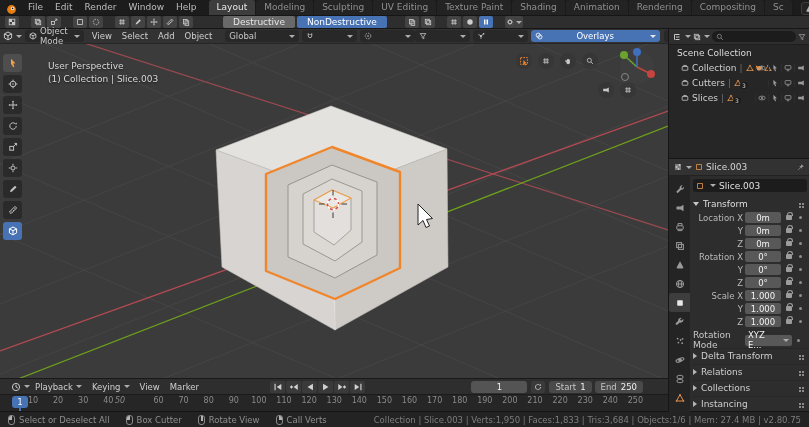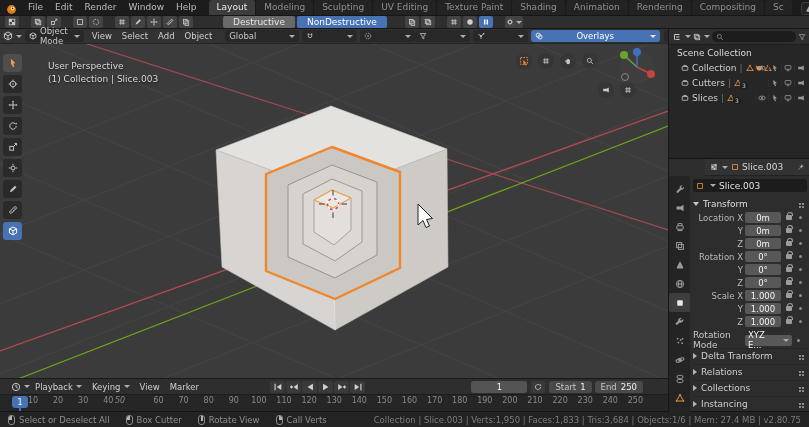--- a/index.html
+++ b/index.html
@@ -113,21 +113,21 @@
   .orow .oname { margin-left:3px; white-space:nowrap; }
   .orow .sep { color:#6d6d6d; margin:0 3px; }
   .oicons { display:flex; gap:1px; color:#e8944a; }
   .badge { font-size:6px; background:#1d1d1d; color:#ccc; border-radius:4px; padding:0 2px; margin-left:-2px; margin-top:5px; }
   .otoggles { position:absolute; right:2px; display:flex; }
   .otoggles span { width:13px; display:flex; justify-content:center; color:#9a9a9a; border-left:1px solid #2e2e2e; }
   .collico { color:#c9c9c9; }
 
   
   #properties { left:668px; top:158px; width:141px; height:253px; background:#2d2d2d; border-left:1px solid #161616;
-    border-top:1px solid #161616;padding-left:36px; }
+    border-top:1px solid #161616; }
   .pbread { height:17px; background:#323232; display:flex; align-items:center; padding:0 4px; gap:3px;
     border-bottom:1px solid #222; }
   .pbread .bname { color:#d6d6d6; }
   .ptabs { position:absolute; left:0; top:17px; width:21px; height:236px; background:#242424; display:flex;
     flex-direction:column; align-items:center; padding-top:3px; gap:0; }
   .ptab { width:21px; height:19px; display:flex; align-items:center; justify-content:center; color:#9a9a9a; }
   .ptab.active { background:#3d3d3d; color:#e8e8e8; border-radius:2px 0 0 2px; }
   .ptab.orange { color:#e8944a; }
   .pcontent { position:absolute; left:21px; top:17px; width:120px; height:236px; padding:3px 3px 0 3px; overflow:hidden; }
   .namefield { height:13px; background:#1c1c1c; border-radius:3px; display:flex; align-items:center; padding:0 3px;

